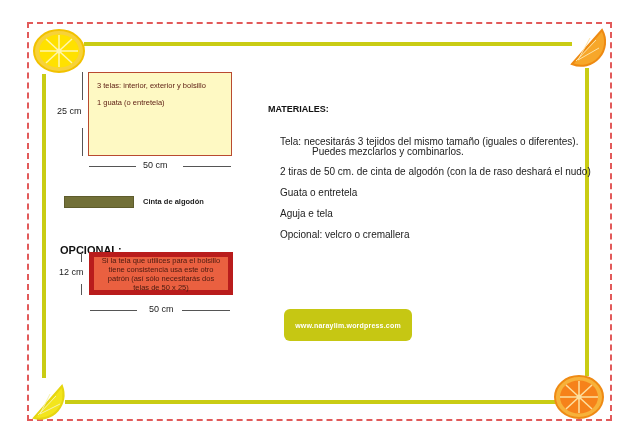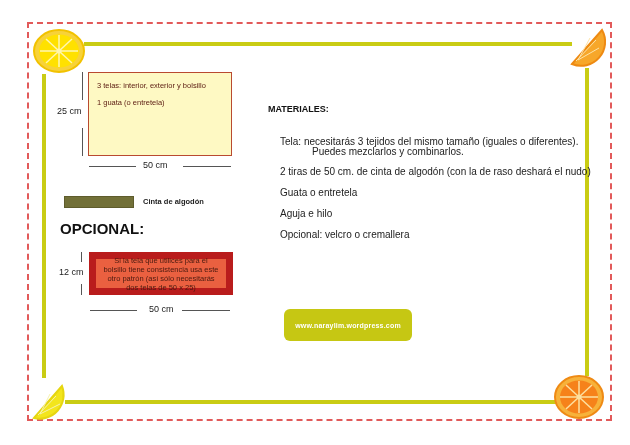--- a/index.html
+++ b/index.html
@@ -25,25 +25,25 @@
   .fabric-big {
     position: absolute; left: 88px; top: 72px; width: 144px; height: 84px;
     background: #fef9c3; border: 1px solid #b94a30;
   }
   .fabric-big .line1 { position: absolute; left: 8px; top: 8px; font-size: 7.5px; color: #5a1a10; }
   .fabric-big .line2 { position: absolute; left: 8px; top: 25px; font-size: 7.5px; color: #5a1a10; }
 
   .ribbon { position: absolute; left: 64px; top: 196px; width: 70px; height: 12px; background: #727038; border: 1px solid #5e5c2c; }
   .ribbon-label { position: absolute; left: 143px; top: 197px; font-size: 7.5px; color: #222; font-weight: bold; }
 
-  .opcional-title { position: absolute; left: 60px; top: 220px; font-size: 15px; font-weight: bold; color: #111; text-align: center; }
+  .opcional-title { position: absolute; left: 60px; top: 244px; font-size: 11px; font-weight: bold; color: #111; text-align: center; }
 
   .fabric-small {
     position: absolute; left: 89px; top: 252px; width: 144px; height: 43px;
-    background: #ea6040; border: 7px solid #b91c1c;
+    background: #ea6040; border: 5px solid #b91c1c;
     display: flex; align-items: center; justify-content: center; text-align: center;
     font-size: 7.5px; line-height: 9px; color: #4a1a10; padding: 0 6px;
   }
 
   .materials-title { position: absolute; left: 268px; top: 104px; font-size: 9px; font-weight: bold; color: #111; }
   .mat { position: absolute; font-size: 10px; color: #222; line-height: 11px; }
 
   .url-badge {
     position: absolute; left: 284px; top: 309px; width: 128px; height: 32px;
     background: #c6c713; border-radius: 6px;
@@ -138,18 +138,18 @@
 
 <div class="dim-h" style="left:90px;top:310px;width:47px;"></div>
 <div class="dim-label" style="left:149px;top:304px;">50 cm</div>
 <div class="dim-h" style="left:182px;top:310px;width:48px;"></div>
 
 <span class="materials-title">MATERIALES:</span>
 <span class="mat" style="left:280px;top:136px;">Tela: necesitarás 3 tejidos del mismo tamaño (iguales o diferentes).</span>
 <span class="mat" style="left:268px;top:146px;padding-left:44px;">Puedes mezclarlos y combinarlos.</span>
 <span class="mat" style="left:280px;top:166px;text-align:center;">2 tiras de 50 cm. de cinta de algodón (con la de raso deshará el nudo)</span>
 <span class="mat" style="left:280px;top:187px;">Guata o entretela</span>
-<span class="mat" style="left:280px;top:208px;">Aguja e hilo</span>
+<span class="mat" style="left:280px;top:208px;">Aguja e tela</span>
 <span class="mat" style="left:280px;top:229px;">Opcional: velcro o cremallera</span>
 
 <div class="url-badge">
   <span>www.naraylim.wordpress.com</span>
 </div>
 
 </body></html>

